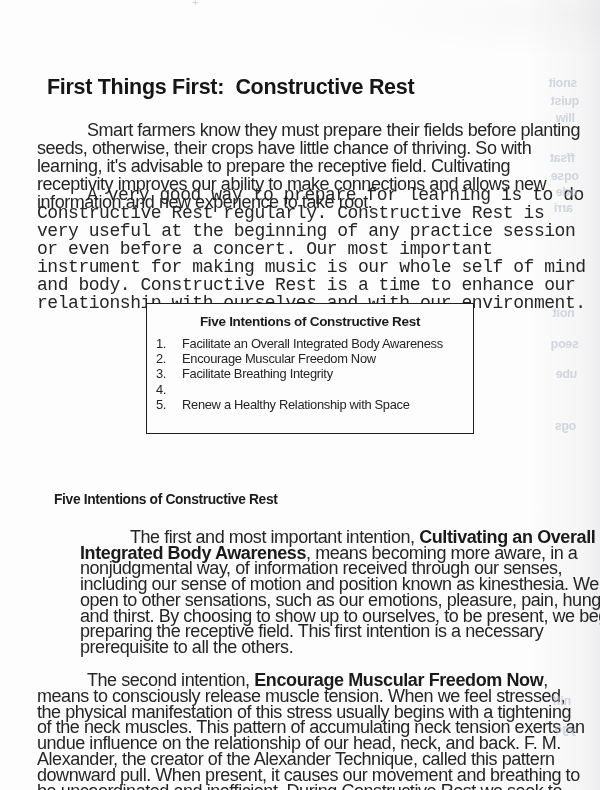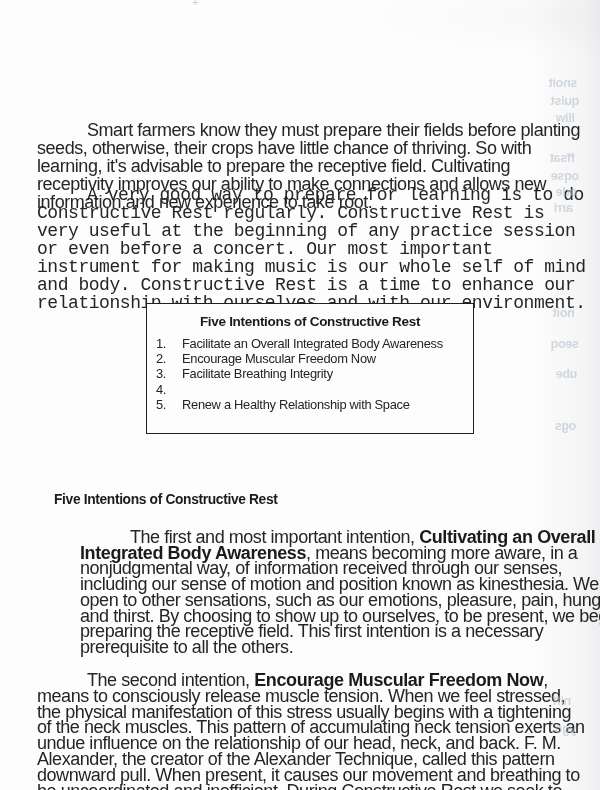--- a/index.html
+++ b/index.html
@@ -66,20 +66,21 @@
     font-size:11px;color:#cfcfcf;
   }
 </style>
 </head>
 <body>
 
 <div class="page">
 
   <span class="reg-mark">+</span>
 
+  <h1 class="doc-title">First Things First:  Constructive Rest</h1>
 
   <p id="para1" class="para p-top">Smart farmers know they must prepare their fields before planting seeds, otherwise, their crops have little chance of thriving.  So with learning, it's advisable to prepare the receptive field.  Cultivating receptivity improves our ability to make connections and allows new information and new experience to take root.</p>
 
   <p id="para2" class="para p-top">A very good way to prepare for learning is to do Constructive Rest regularly.  Constructive Rest is very useful at the beginning of any practice session or even before a concert.  Our most important instrument for making music is our whole self of mind and body.  Constructive Rest is a time to enhance our relationship with ourselves and with our environment.</p>
 
   <div class="intent-box">
     <div class="box-title">Five Intentions of Constructive Rest</div>
     <div class="intent-list">
       <div class="intent-item">
         <span class="num">1.</span>

